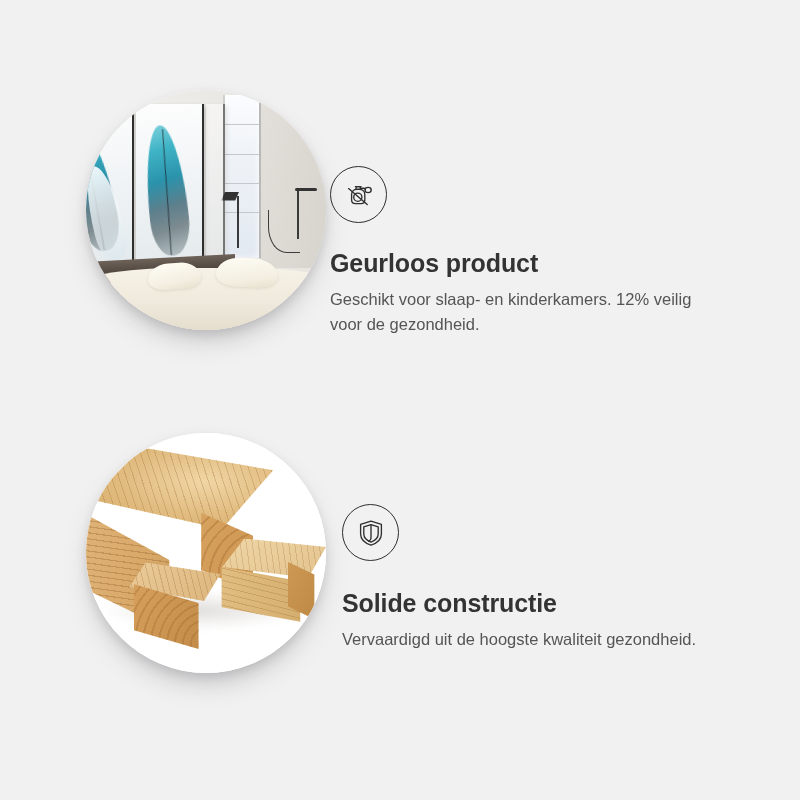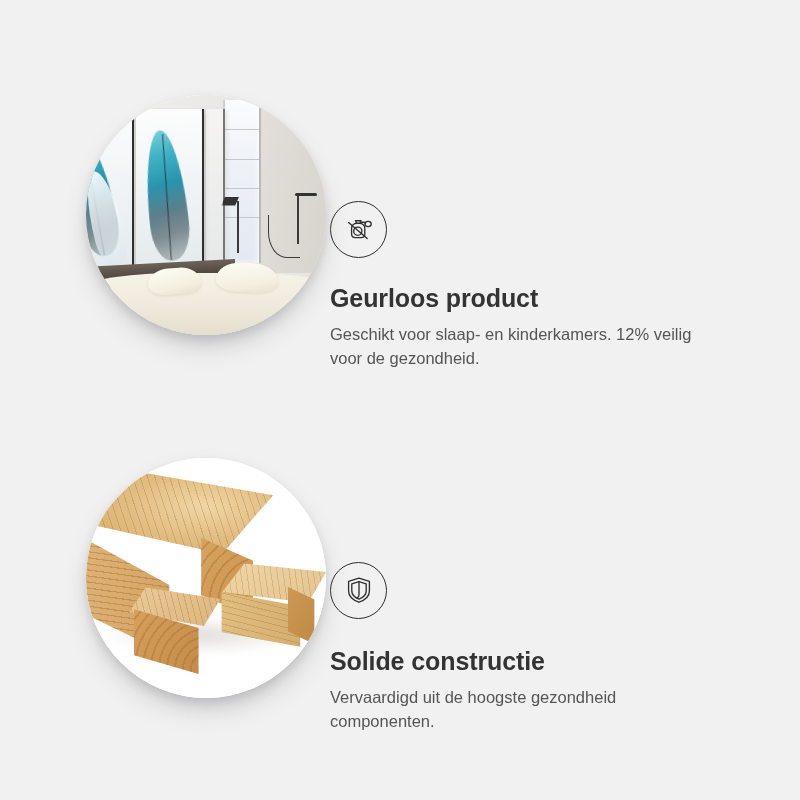--- a/index.html
+++ b/index.html
@@ -11,24 +11,24 @@
     font-family: "Liberation Sans", sans-serif;
     overflow: hidden;
     position: relative;
   }
 
   .feature-block {
     position: absolute;
     left: 0;
     width: 800px;
     display: flex;
-    align-items: flex-end;
+    align-items: center;
   }
   #block-1 { top: 60px; height: 310px; }
-  #block-2 { top: 423px; height: 310px; }
+  #block-2 { top: 403px; height: 310px; gap: 12px; }
 
   
   .photo-wrap {
     position: relative;
     width: 330px;
     height: 300px;
     flex: 0 0 330px;
   }
   .photo-circle {
     position: absolute;
@@ -362,15 +362,15 @@
           <path d="M17 5.2 L27.4 8.4 V18.0 C27.4 23.4 22.6 27.3 17 29.2 C11.4 27.3 6.6 23.4 6.6 18.0 V8.4 Z"></path>
 
           <path d="M17 8.6 L24.2 10.8 V18.0 C24.2 21.8 20.9 24.7 17 26.2 C13.1 24.7 9.8 21.8 9.8 18.0 V10.8 Z"></path>
 
           <path d="M17 8.6 V22.1 C17 23.6 16.2 24.6 14.7 25.3"></path>
         </g>
       </svg>
     </div>
 
     <h2 class="feature-title">Solide constructie</h2>
-    <p class="feature-desc">Vervaardigd uit de hoogste gezondheid componenten.</p>
+    <p class="feature-desc">Vervaardigd uit de hoogste kwaliteit gezondheid.</p>
   </div>
 </section>
 
 </body></html>

